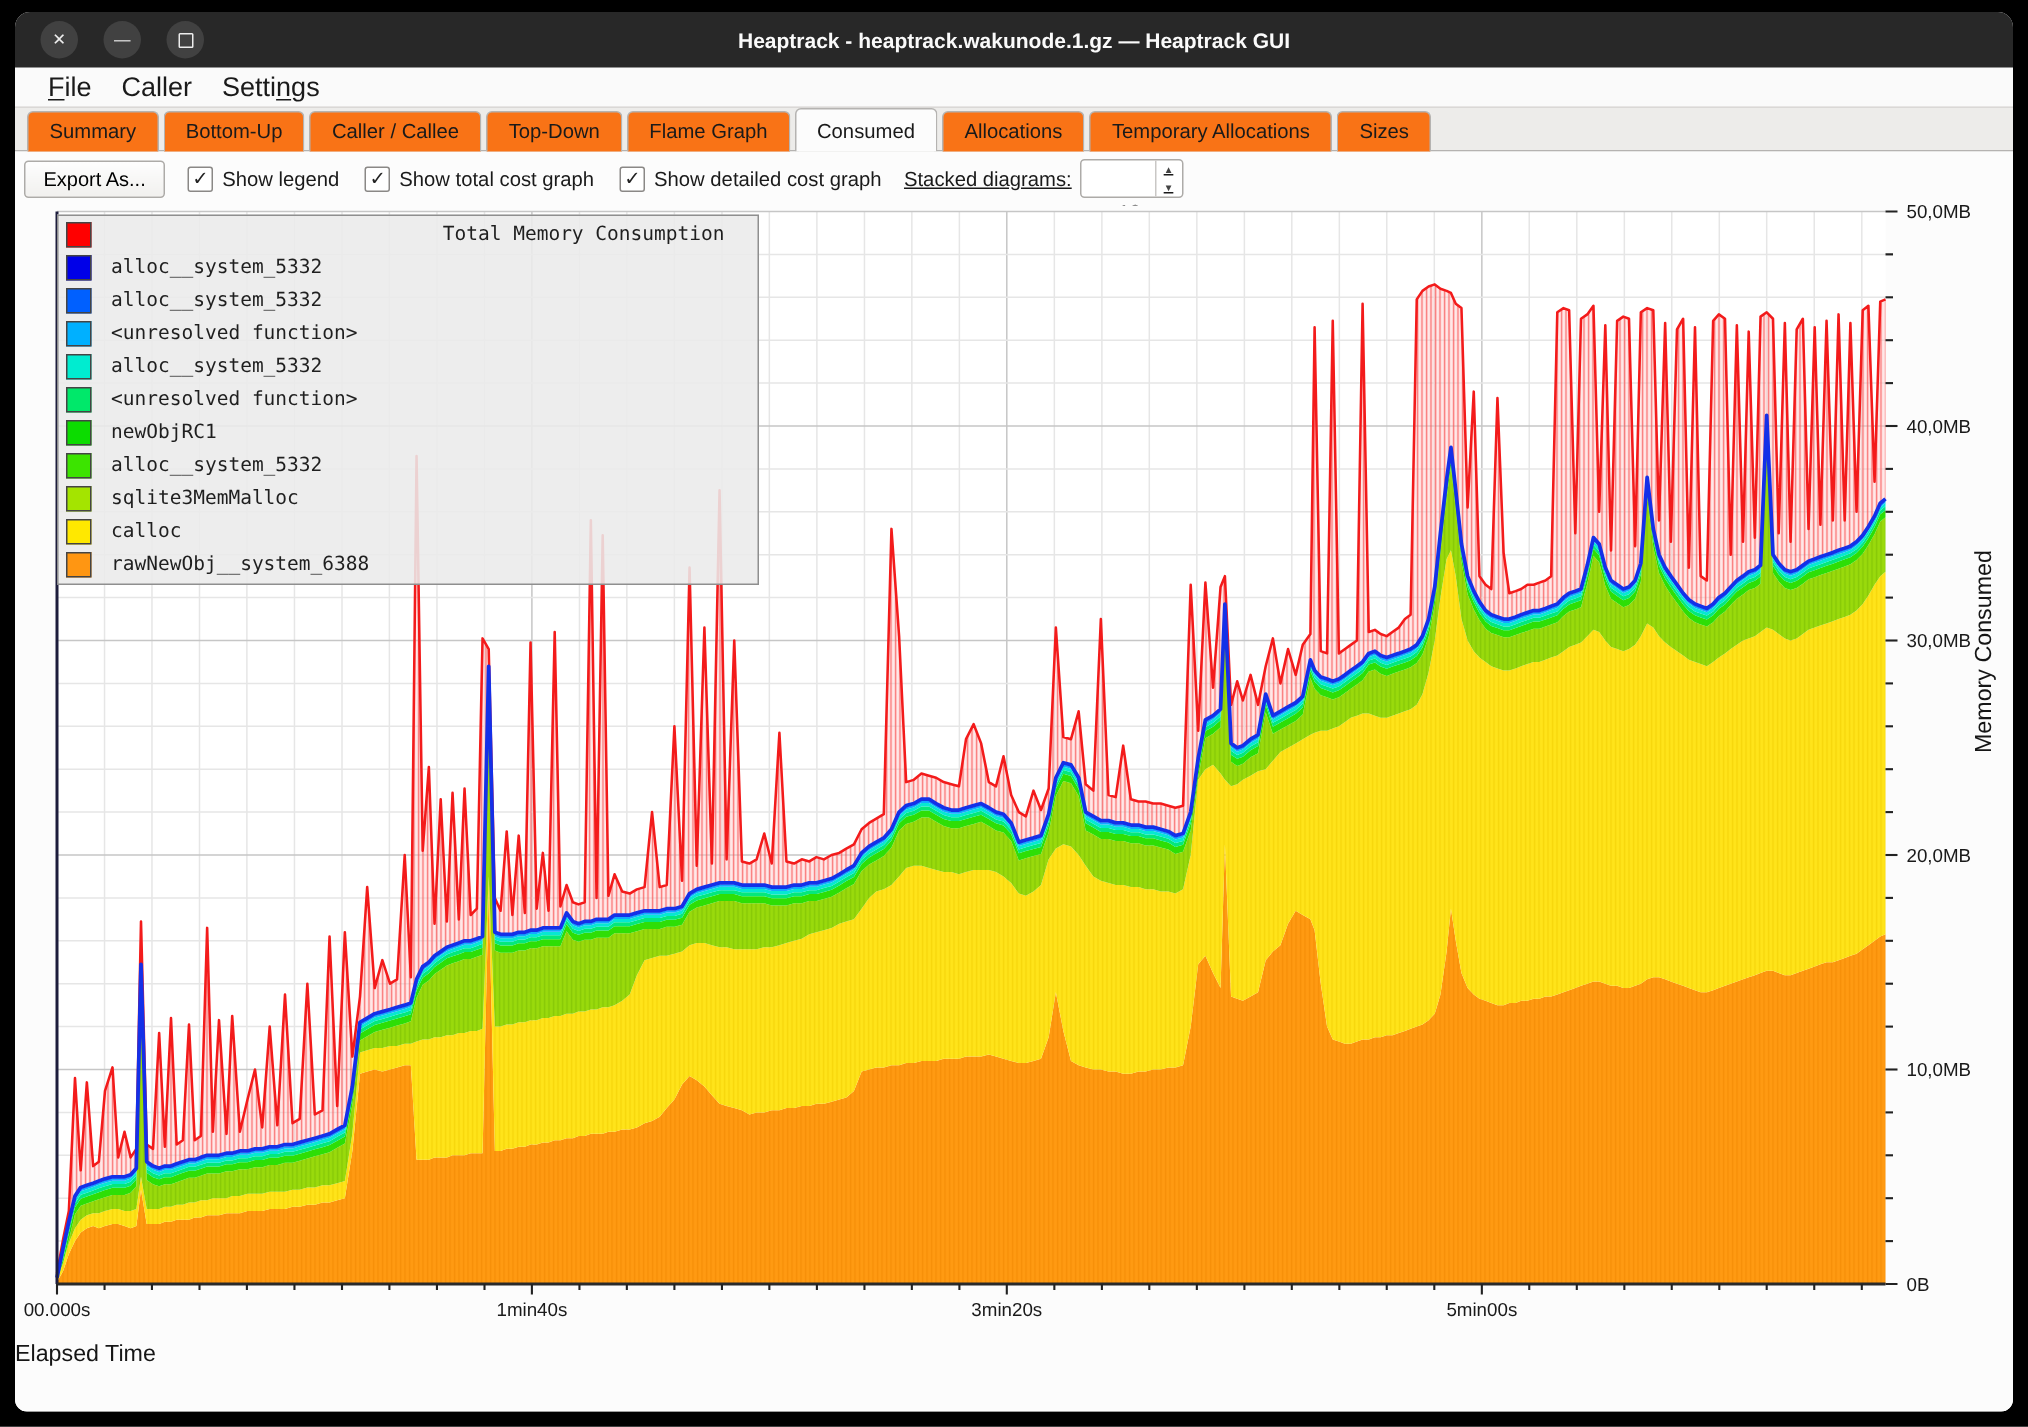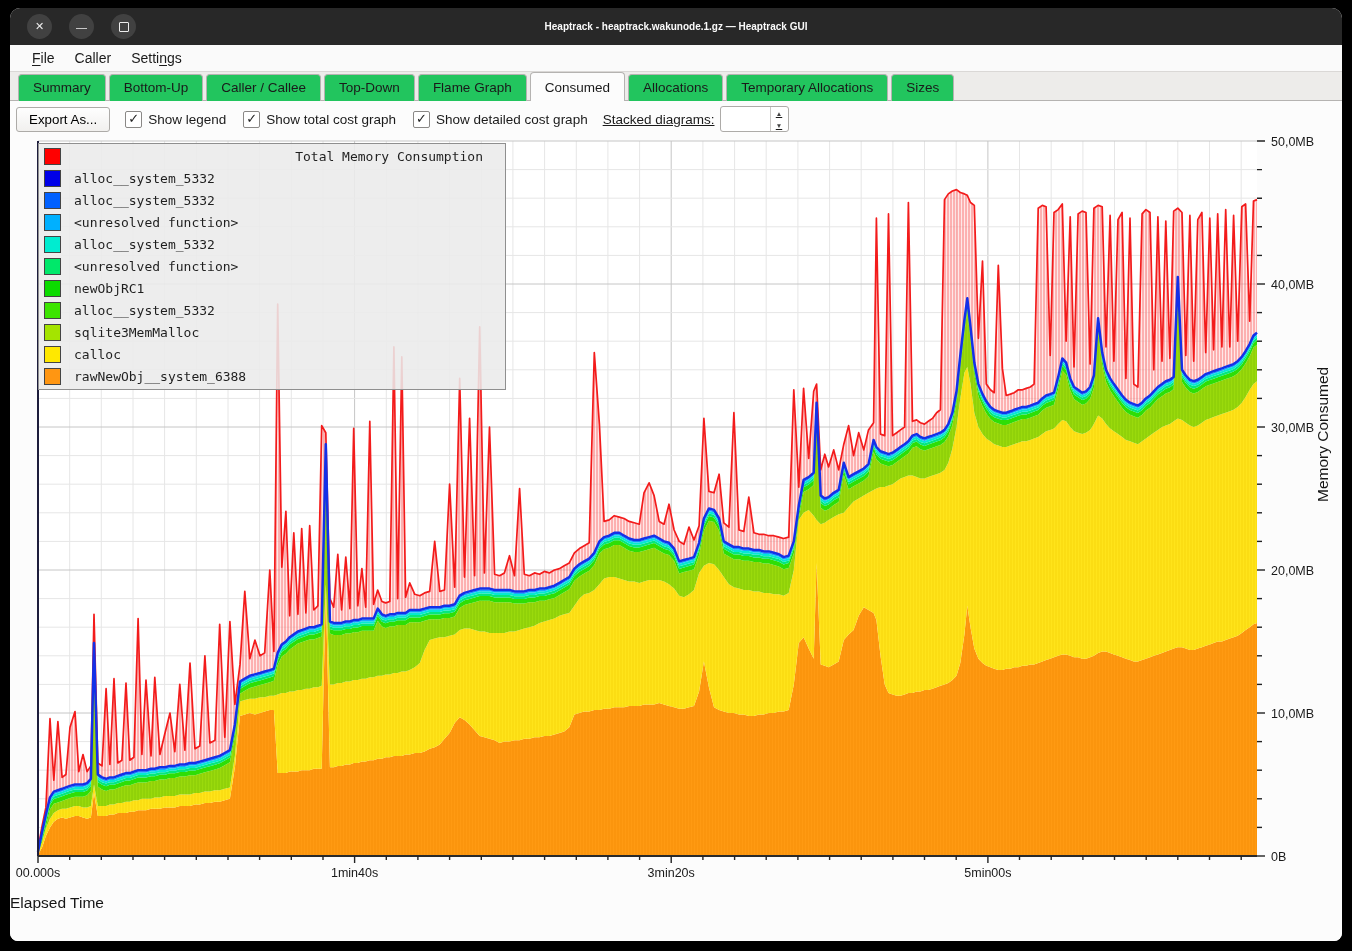--- a/index.html
+++ b/index.html
@@ -5,30 +5,30 @@
   html,body{margin:0;padding:0;background:#000;width:1352px;height:951px;overflow:hidden;
     font-family:"Liberation Sans","DejaVu Sans",sans-serif;-webkit-font-smoothing:antialiased;}
   .window{position:absolute;left:10px;top:8px;width:1332px;height:933px;background:#fcfcfc;
     border-radius:10px 10px 8px 8px;overflow:hidden;}
   
   .titlebar{position:relative;height:37px;background:#282828;display:flex;align-items:center;}
   .winbtn{width:25px;height:25px;border-radius:50%;background:#414141;color:#ededed;display:flex;
     align-items:center;justify-content:center;font-size:11px;margin-left:17px;flex:0 0 auto;}
   .winbtn .sq{display:inline-block;width:8px;height:8px;border:1.4px solid #ededed;border-radius:1px;}
   .title{position:absolute;left:0;width:100%;text-align:center;color:#fafafa;font-weight:bold;
-    font-size:10px;pointer-events:none;}
+    font-size:14px;pointer-events:none;}
   
   .menubar{height:26px;background:#fafafa;display:flex;align-items:center;padding-left:12px;
-    font-size:14px;color:#1a1a1a;}
+    font-size:18px;color:#1a1a1a;}
   .menu-item{padding:3px 10px;border-radius:3px;}
   .menu-item u{text-decoration:underline;text-underline-offset:2px;}
   
   .tabbar{height:30px;background:#edecea;border-top:1px solid #dad8d6;border-bottom:1px solid #b5b3b1;
     display:flex;align-items:flex-end;padding-left:8px;box-sizing:border-box;}
-  .tab{font-size:13.5px;color:#1a1a1a;padding:5px 14px 6px;background:#22c55e;
+  .tab{font-size:13.5px;color:#1a1a1a;padding:5px 14px 6px;background:#f97316;
     border:1px solid #b5b3b1;border-bottom:none;border-radius:4px 4px 0 0;margin-right:3px;
     white-space:nowrap;position:relative;bottom:-1px;}
   .tab.active{background:#fcfcfc;padding-top:7px;z-index:2;}
   
   .toolbar{height:36px;display:flex;align-items:center;padding-left:6px;background:#fcfcfc;
     font-size:13.5px;color:#1a1a1a;gap:15px;}
   .btn{border:1px solid #adaba8;border-radius:3px;background:linear-gradient(#fefefe,#f1f0ee);
     padding:4px 12px;}
   .cb{display:flex;align-items:center;gap:6px;}
   .cbbox{width:15px;height:15px;border:1px solid #8a8886;border-radius:2px;background:#fff;

